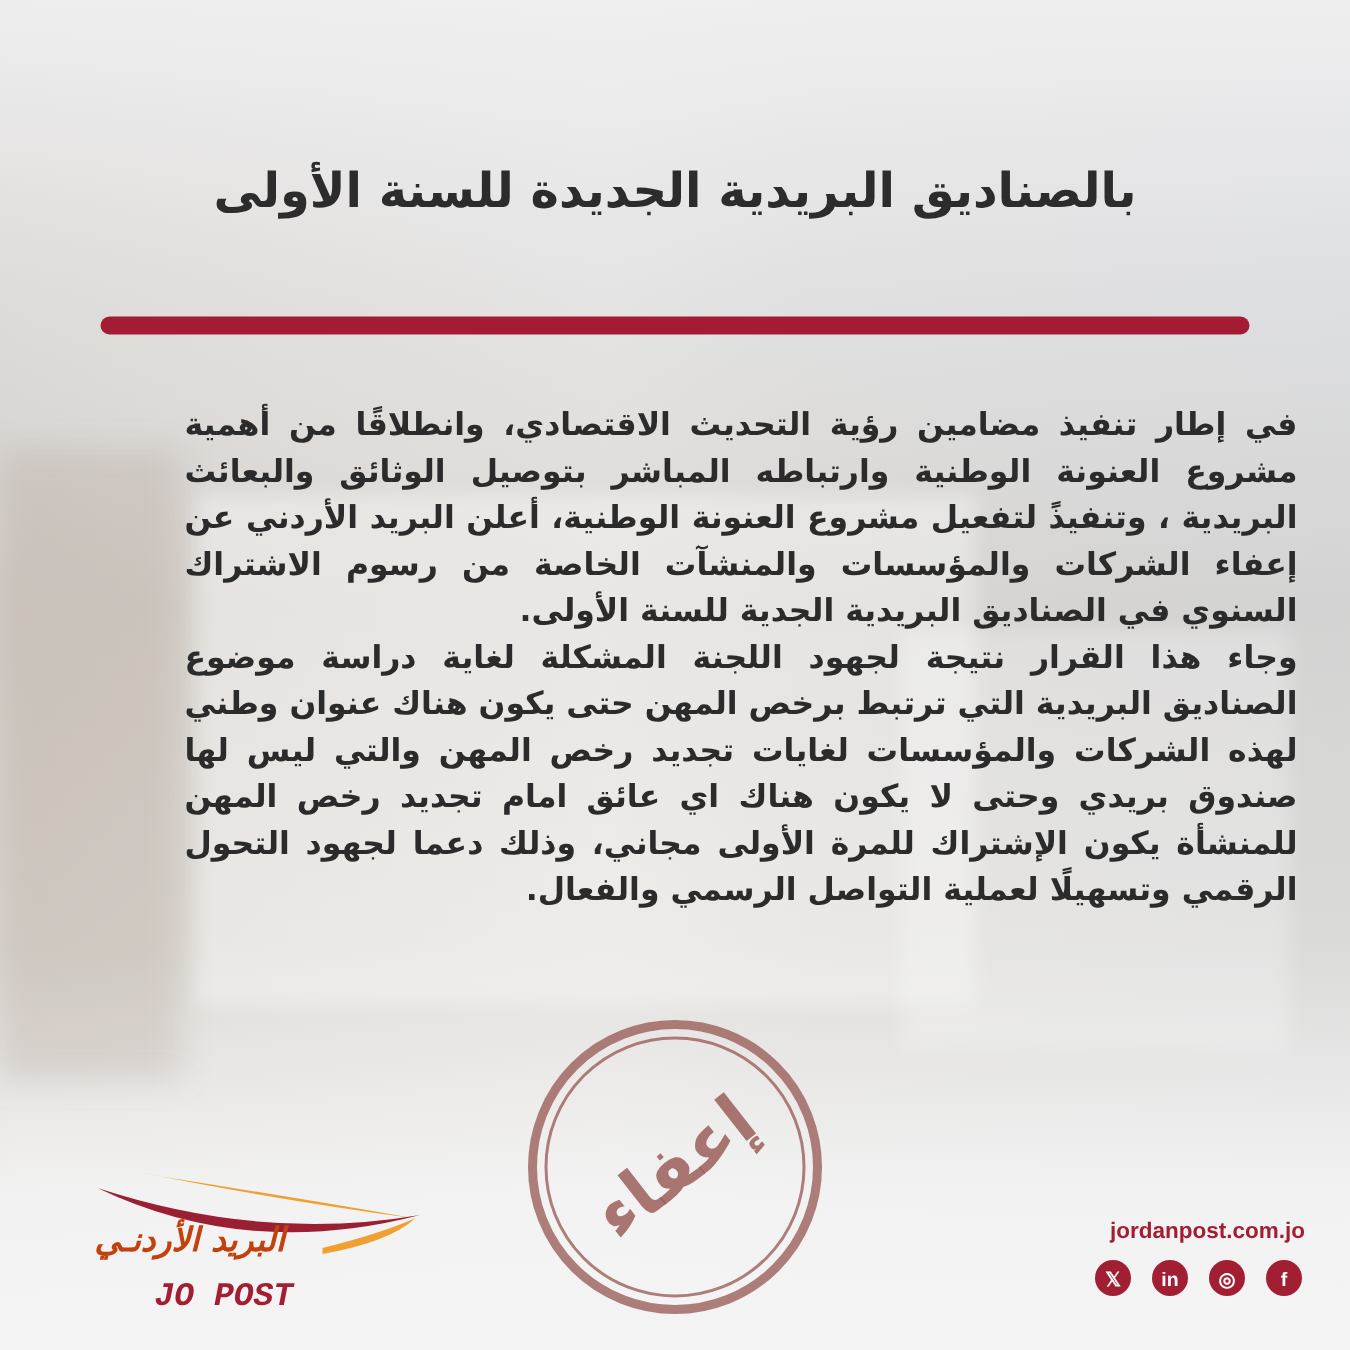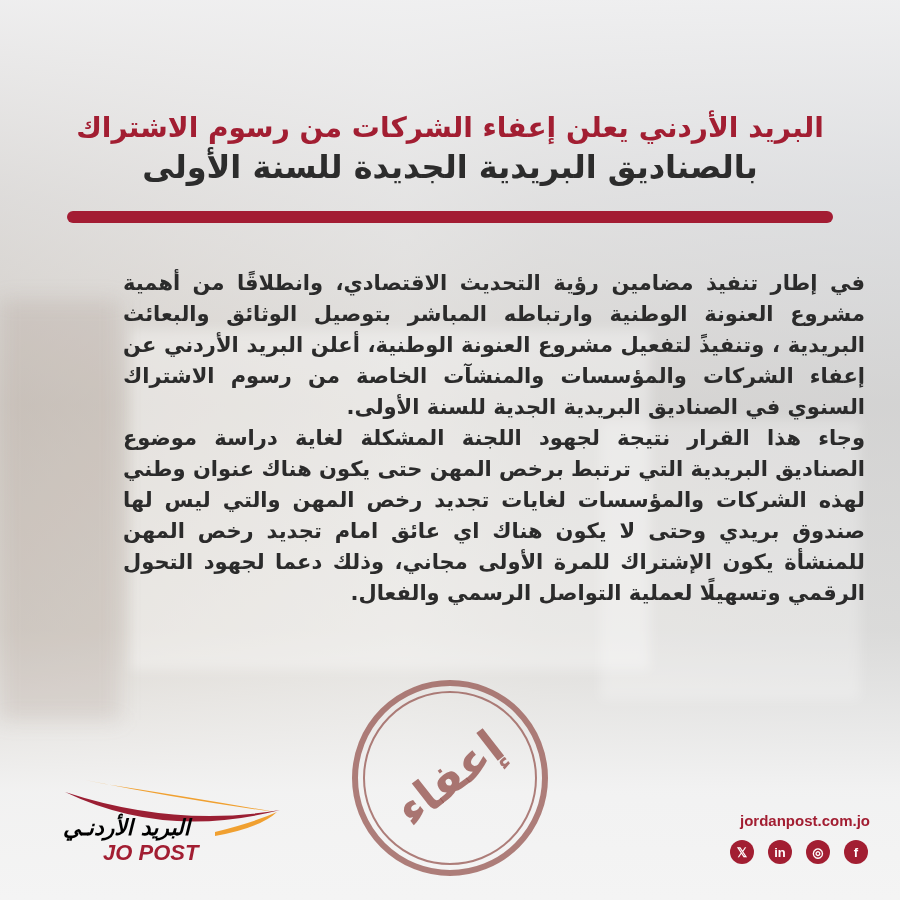--- a/index.html
+++ b/index.html
@@ -56,26 +56,26 @@
     .stamp span {
       transform: rotate(-38deg);
       color: rgba(150,85,80,0.8); font-weight: bold; font-size: 46px;
       direction: rtl; font-family: "DejaVu Sans", sans-serif;
     }
 
     .logo { position: absolute; left: 45px; top: 770px; width: 240px; height: 100px; }
     .logo svg { position: absolute; left: 0; top: 0; }
     .logo .ar {
       position: absolute; left: 18px; top: 45px; direction: rtl;
-      color: #000000; font-weight: bold; font-style: italic; font-size: 22px;
+      color: #c2410c; font-weight: bold; font-style: italic; font-size: 22px;
     }
     .logo .en {
-      position: absolute; left: 58px; top: 70px;
+      position: absolute; left: 58px; top: 82px;
       color: #a21e32; font-weight: bold; font-style: italic; font-size: 22px;
-      font-family: Liberation Sans, sans-serif;
+      font-family: Liberation Mono, monospace;
     }
 
     .site {
       position: absolute; right: 30px; top: 812px;
       color: #a21e32; font-weight: bold; font-size: 15px;
       font-family: "Liberation Sans", sans-serif;
     }
     .socials {
       position: absolute; right: 32px; top: 840px; display: flex; gap: 14px;
       flex-direction: row-reverse;
@@ -90,21 +90,20 @@
 </head>
 <body>
 
 <div class="bg">
   <div class="bldg b1"></div>
   <div class="bldg b2"></div>
   <div class="tree"></div>
 </div>
 
 <div class="title">
-  <div class="l1">البريد الأردني يعلن إعفاء الشركات من رسوم الاشتراك</div>
   <div class="l2">بالصناديق البريدية الجديدة للسنة الأولى</div>
 </div>
 
 <div class="rule"></div>
 
 <div class="body-text">
   <p>في إطار تنفيذ مضامين رؤية التحديث الاقتصادي، وانطلاقًا من أهمية مشروع العنونة الوطنية وارتباطه المباشر بتوصيل الوثائق والبعائث البريدية ، وتنفيذً لتفعيل مشروع العنونة الوطنية، أعلن البريد الأردني عن إعفاء الشركات والمؤسسات والمنشآت الخاصة من رسوم الاشتراك السنوي في الصناديق البريدية الجدية للسنة الأولى.</p>
   <p>وجاء هذا القرار نتيجة لجهود اللجنة المشكلة لغاية دراسة موضوع الصناديق البريدية التي ترتبط برخص المهن حتى يكون هناك عنوان وطني لهذه الشركات والمؤسسات لغايات تجديد رخص المهن والتي ليس لها صندوق بريدي وحتى لا يكون هناك اي عائق امام تجديد رخص المهن للمنشأة يكون الإشتراك للمرة الأولى مجاني، وذلك دعما لجهود التحول الرقمي وتسهيلًا لعملية التواصل الرسمي والفعال.</p>
 </div>
 

